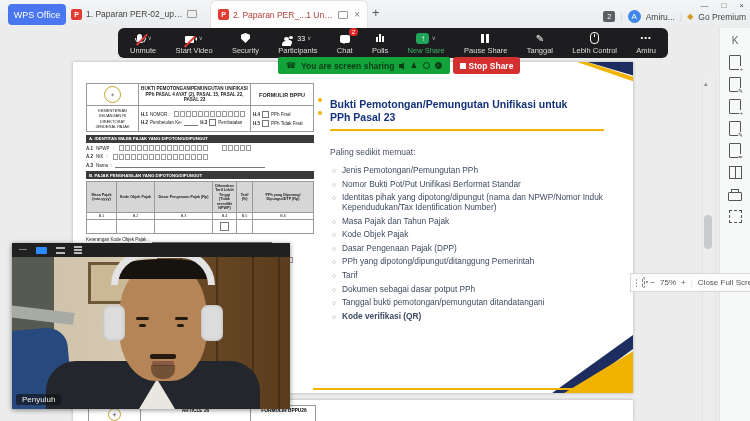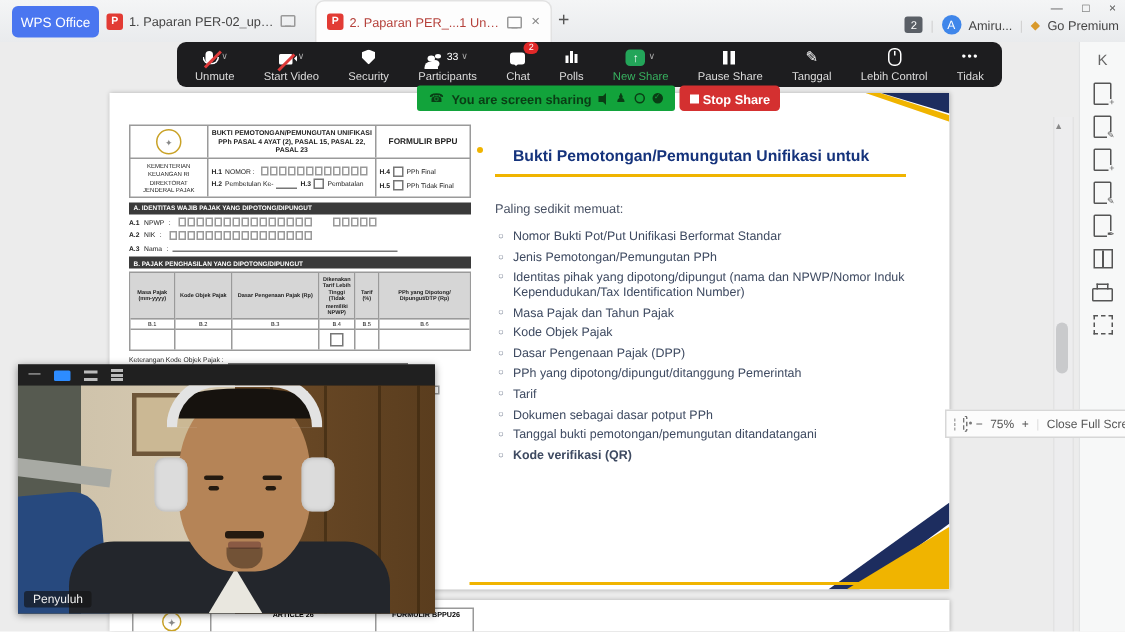--- a/index.html
+++ b/index.html
@@ -81,21 +81,21 @@
   .decor-tr{position:absolute;right:0;top:0;width:70px;height:20px}
   .decor-tr .navy{position:absolute;inset:0;background:#1d2d5f;clip-path:polygon(35% 0,100% 0,100% 68%)}
   .decor-tr .yel{position:absolute;inset:0;background:#f0b400;clip-path:polygon(20% 0,34% 0,100% 74%,100% 96%)}
   .decor-br{position:absolute;right:0;bottom:0;width:86px;height:58px}
   .decor-br .navy{position:absolute;inset:0;background:#1d2d5f;clip-path:polygon(100% 0,100% 24%,30% 100%,6% 100%)}
   .decor-br .yel{position:absolute;inset:0;background:#f0b400;clip-path:polygon(100% 28%,100% 100%,20% 100%)}
   .footline{position:absolute;left:240px;right:4px;bottom:3px;height:2px;background:#f0b400}
 
   
   .slideright{position:absolute;left:245px;top:36px;width:300px}
-  .t-line{display:flex;align-items:flex-start;gap:20px;line-height:13px}
+  .t-line{display:flex;align-items:flex-start;gap:8px;line-height:13px}
   .t-dot{width:4px;height:4px;border-radius:50%;background:#f0b400;flex:0 0 auto}
   .t-text{font-size:10.5px;font-weight:bold;color:#15337c;white-space:nowrap}
   .rule{margin:5px 0 0 12px;width:274px;height:2px;background:#f0b400}
   .intro{margin:16px 0 0 12px;font-size:8.5px;color:#475063}
   .bullets{margin:9px 0 0 14px;width:278px}
   .bullet{display:flex;gap:6px;margin-bottom:3.6px;font-size:8.3px;color:#3e4a61;line-height:1.2}
   .bullet .mark{color:#707a8e;font-size:6.5px;line-height:10px}
   .bullet.bold .btext{font-weight:bold}
 
   
@@ -278,21 +278,21 @@
     <div class="zi">
       <div class="zi-top">
         <span class="zic ic-mouse"></span>
       </div>
       <div class="zi-label">Lebih Control</div>
     </div>
     <div class="zi">
       <div class="zi-top">
         <span class="zic ic-more">•••</span>
       </div>
-      <div class="zi-label">Tidak</div>
+      <div class="zi-label">Amiru</div>
     </div>
   </div>
 
 <div class="banner">
   <div class="banner-green">
     <span class="b-ic">☎</span>
     <span class="banner-msg">You are screen sharing</span>
     <span class="spk"></span>
     <span class="b-ic">♟</span>
     <span class="b-circle"></span>
@@ -491,31 +491,35 @@
         </span>
       </div>
   </div>
 
   <div class="slideright">
     <div>
         <div class="t-line">
           <span class="t-dot"></span>
           <span class="t-text">Bukti Pemotongan/Pemungutan Unifikasi untuk</span>
         </div>
+        <div class="t-line">
+          <span class="t-dot"></span>
+          <span class="t-text">PPh Pasal 23</span>
+        </div>
       </div>
     <div class="rule"></div>
     <div class="intro">Paling sedikit memuat:</div>
     <div class="bullets">
         <div class="bullet">
           <span class="mark">○</span>
+          <span class="btext">Jenis Pemotongan/Pemungutan PPh</span>
+        </div>
+        <div class="bullet">
+          <span class="mark">○</span>
           <span class="btext">Nomor Bukti Pot/Put Unifikasi Berformat Standar</span>
-        </div>
-        <div class="bullet">
-          <span class="mark">○</span>
-          <span class="btext">Jenis Pemotongan/Pemungutan PPh</span>
         </div>
         <div class="bullet">
           <span class="mark">○</span>
           <span class="btext">Identitas pihak yang dipotong/dipungut (nama dan NPWP/Nomor Induk Kependudukan/Tax Identification Number)</span>
         </div>
         <div class="bullet">
           <span class="mark">○</span>
           <span class="btext">Masa Pajak dan Tahun Pajak</span>
         </div>
         <div class="bullet">

